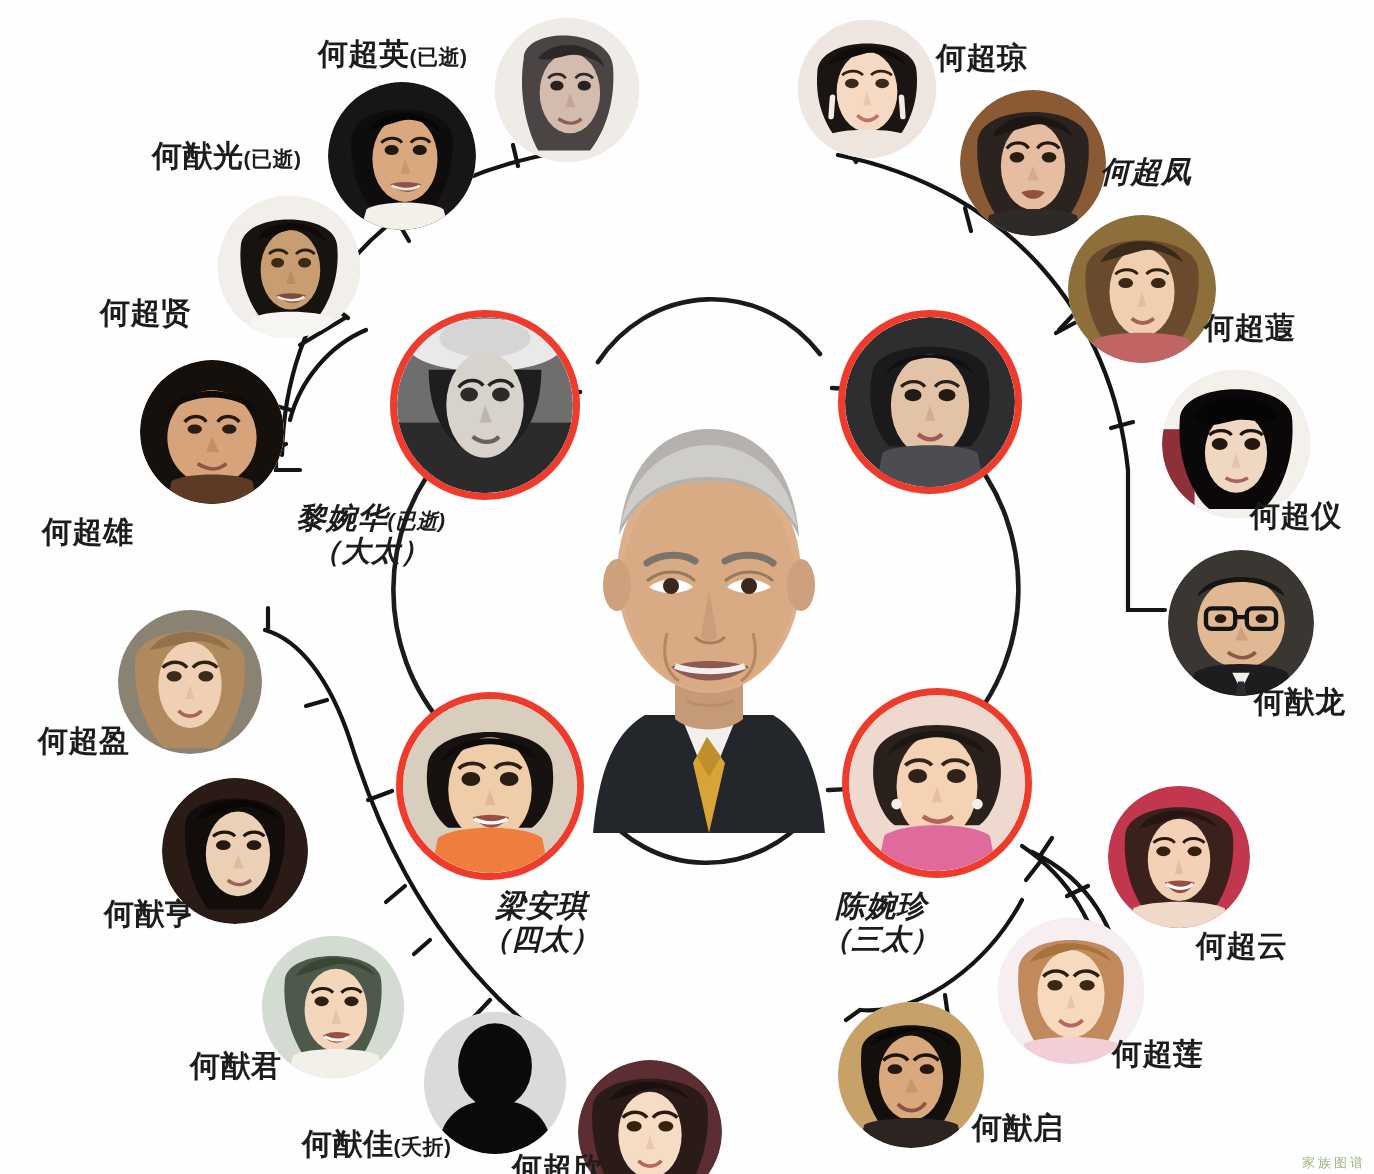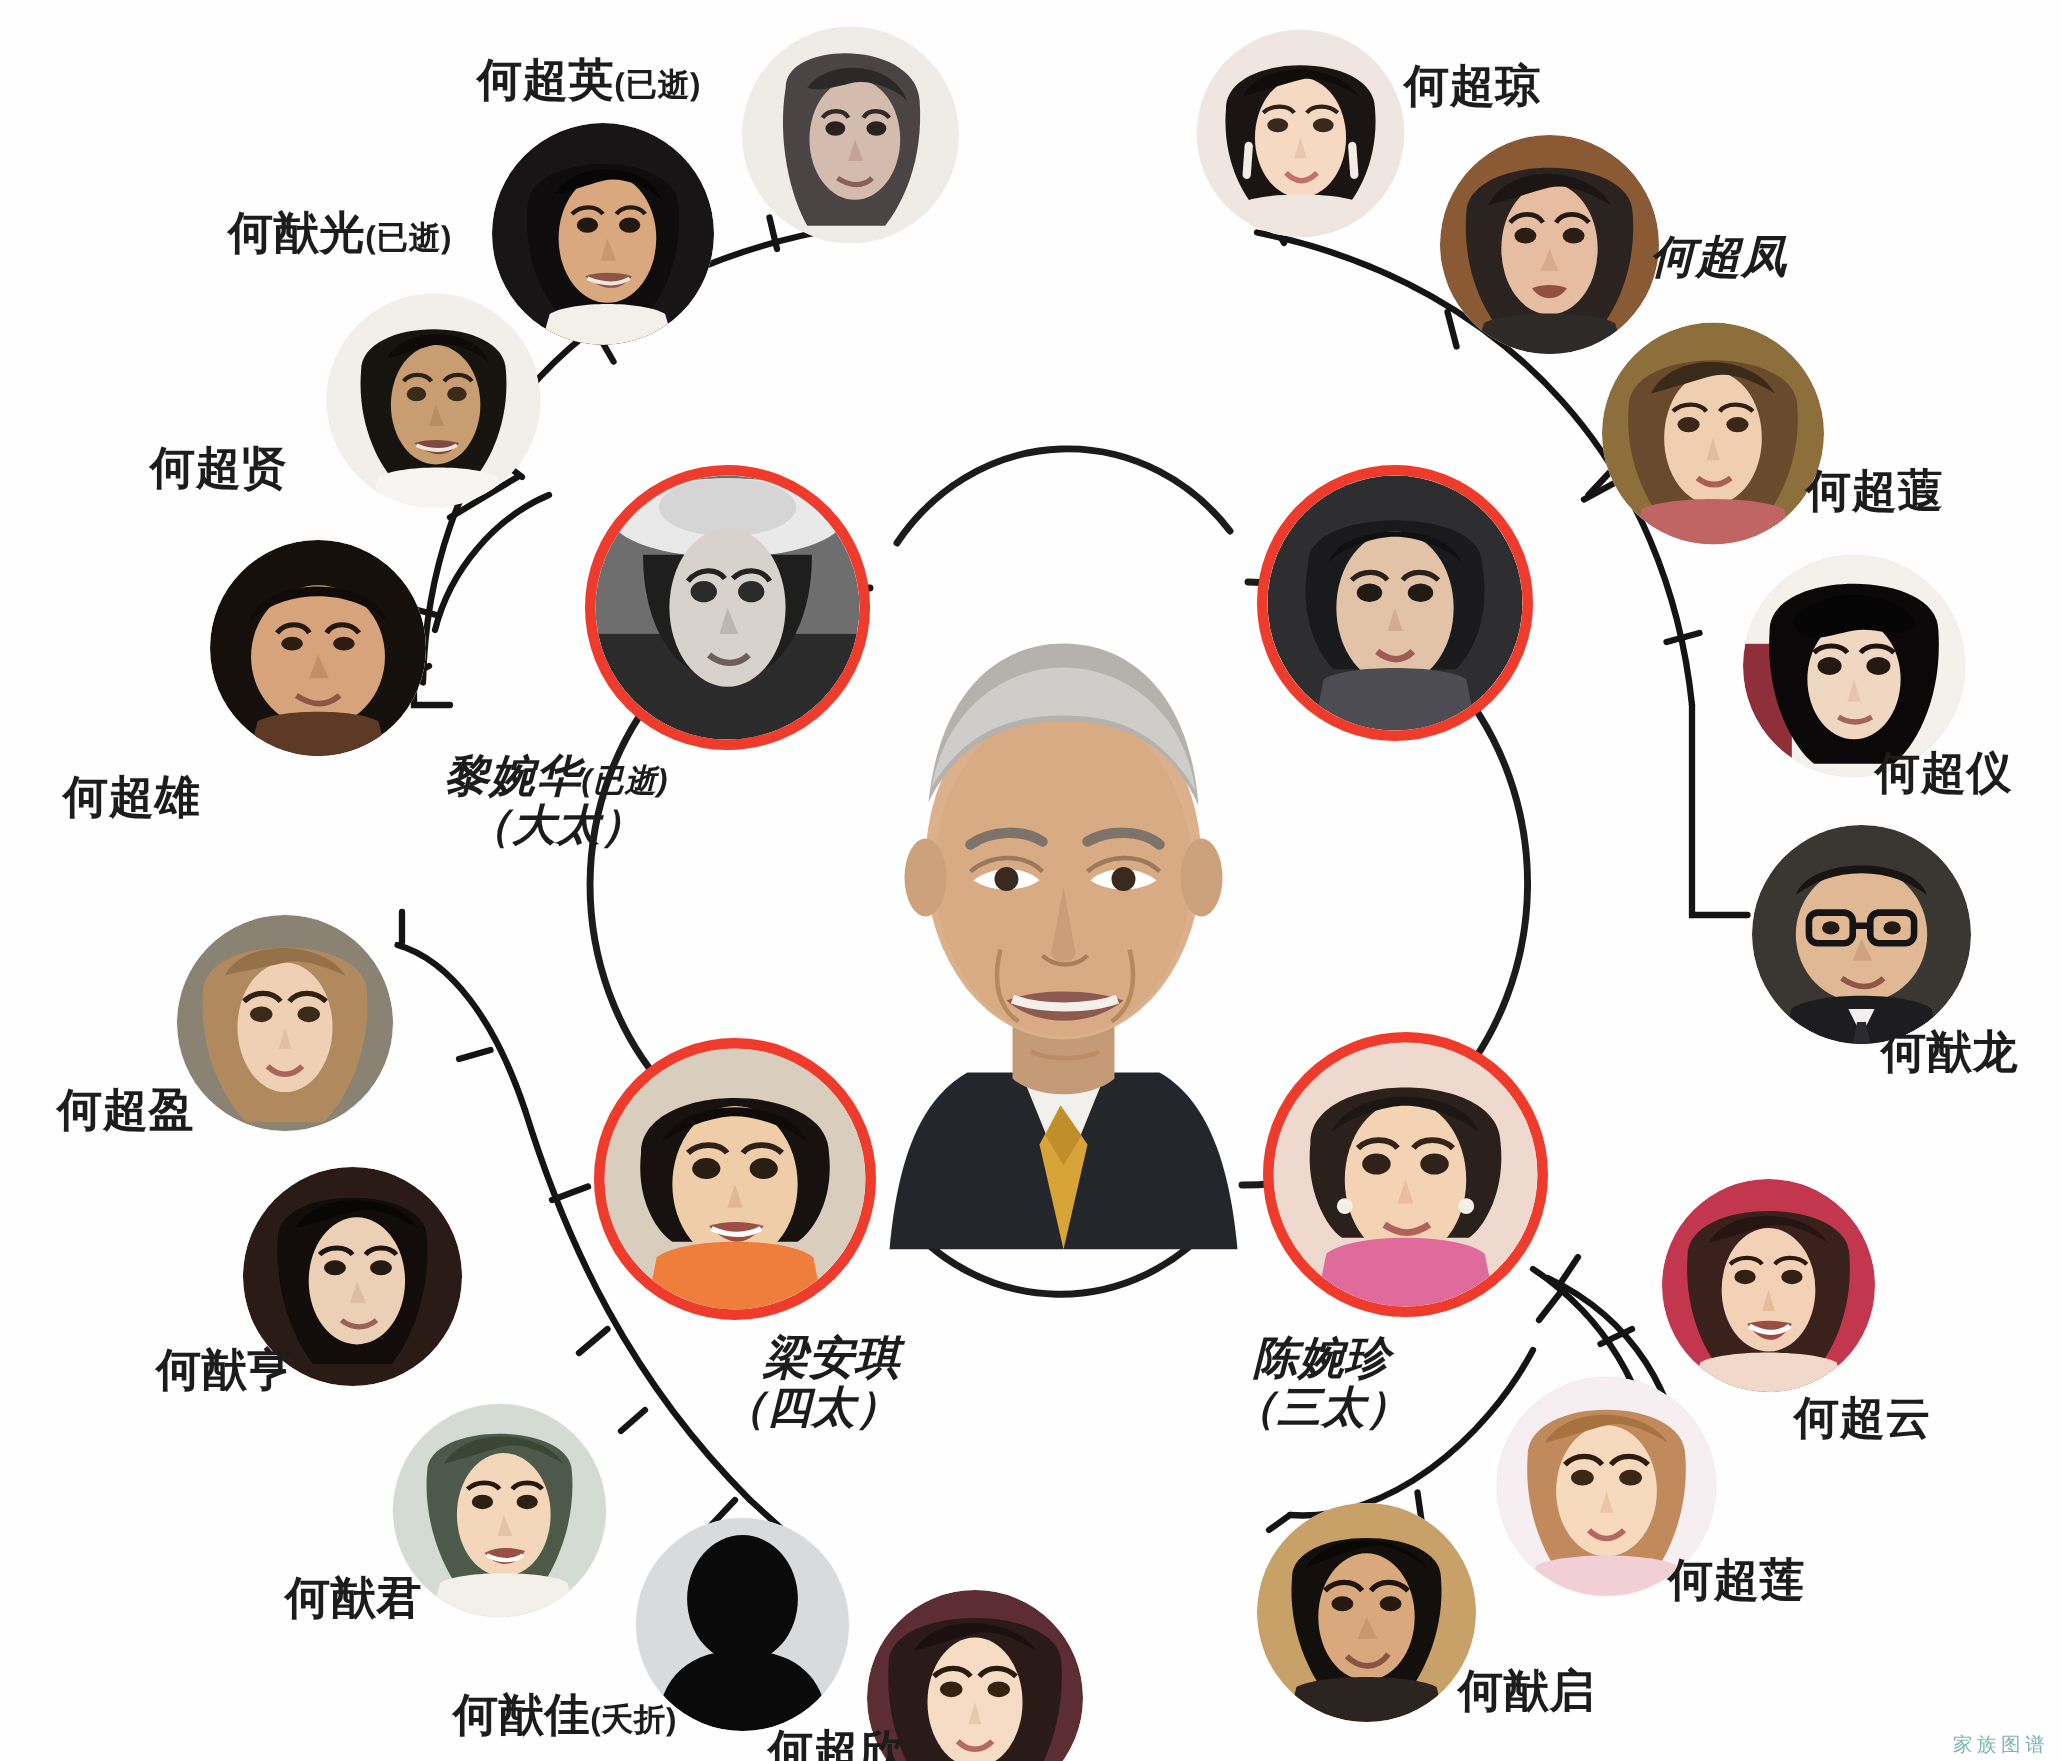--- a/index.html
+++ b/index.html
@@ -59,21 +59,21 @@
   
   #center-portrait{
     position:absolute;
     left:575px;top:385px;
     width:268px;height:448px;
   }
   .watermark{
     position:absolute;
     right:8px;bottom:2px;
     font-size:13px;
-    color:#0f766e;
+    color:#4d7c0f;
     letter-spacing:3px;
     opacity:.55;
   }
 </style>
 </head>
 <body>
 
 <div id="stage">
 
   <svg id="wires" viewBox="0 0 1374 1174">
@@ -562,21 +562,21 @@
     <span class="nm">何猷佳</span><span class="sub">(夭折)</span>
   </div>
   <div class="label" style="left:512px;top:1152px;">
     <span class="nm">何超欣</span>
   </div>
 
   <div class="label ctr" style="left:296px;top:502px;">
     <span class="nm">黎婉华</span><span class="sub">(已逝)</span>
     <span class="ln2">（大太）</span>
   </div>
-  <div class="label ctr" style="left:482px;top:890px;text-align:right;">
+  <div class="label ctr" style="left:482px;top:890px;">
     <span class="nm">梁安琪</span>
     <span class="ln2">（四太）</span>
   </div>
   <div class="label ctr" style="left:822px;top:890px;">
     <span class="nm">陈婉珍</span>
     <span class="ln2">（三太）</span>
   </div>
 
   <div class="watermark">家族图谱</div>
 </div>

